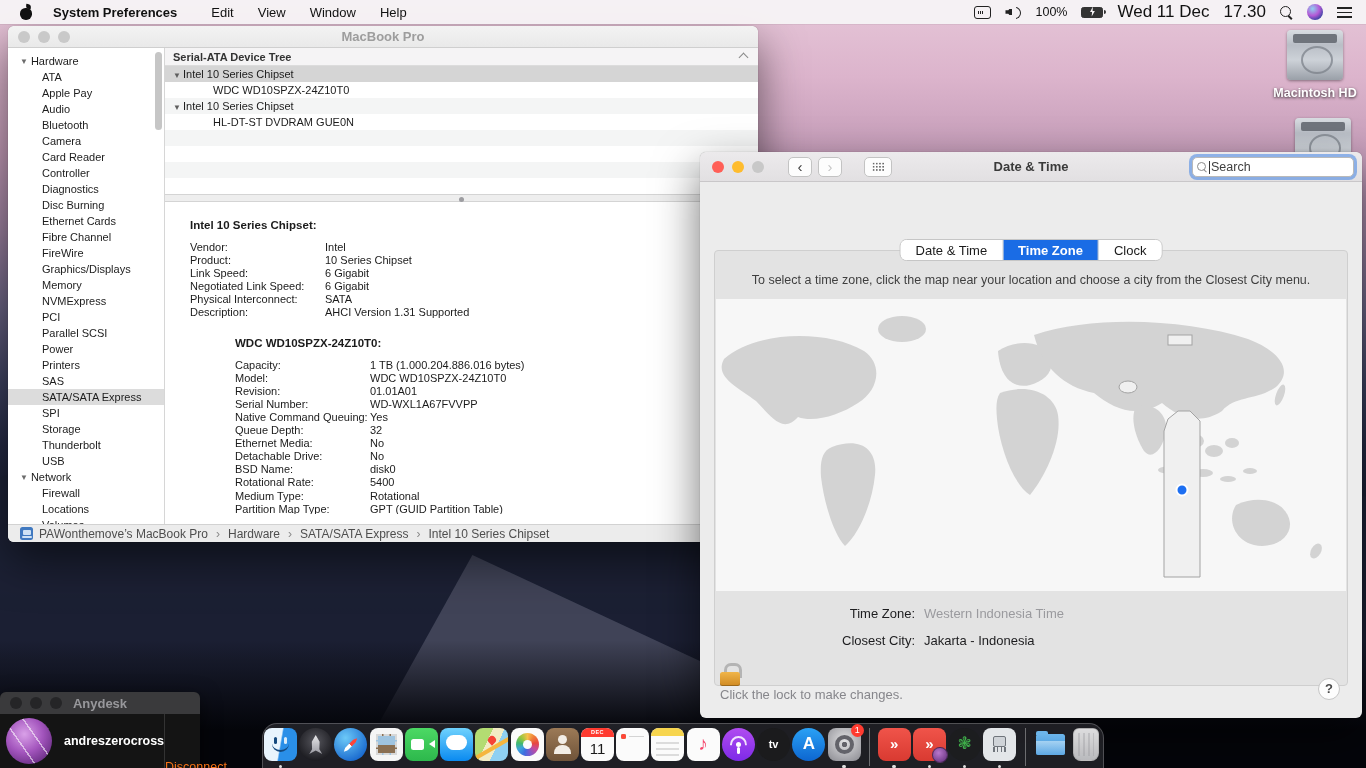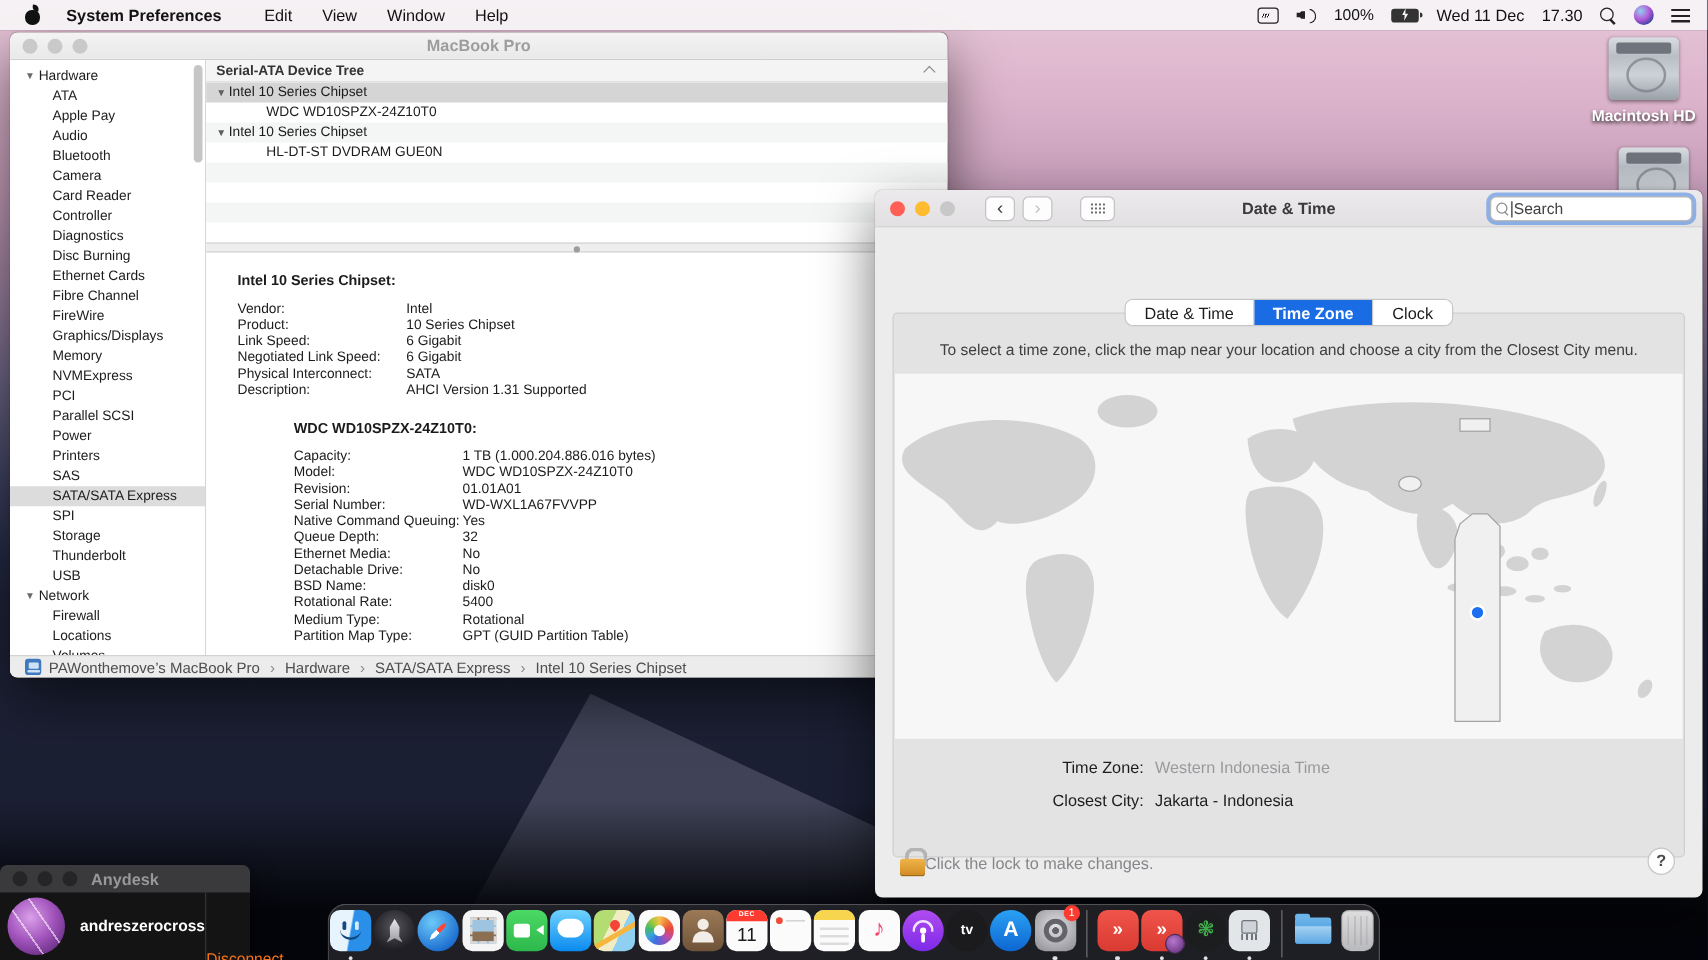--- a/index.html
+++ b/index.html
@@ -29,21 +29,21 @@
   .stat-ad::before { content:""; position:absolute; left:2px; top:4px; width:9px; height:3px;
     background:linear-gradient(90deg,transparent 0 1px,#222 1px 2px,transparent 2px 3px,#222 3px 4px,transparent 4px 5px,#222 5px 6px,transparent 6px); transform:skewX(-20deg); }
   .speaker { position:relative; width:16px; height:12px; }
   .speaker::before { content:""; position:absolute; left:0; top:3px; width:7px; height:6px; background:#222; clip-path:polygon(0 20%,40% 20%,100% -60%,100% 160%,40% 80%,0 80%); }
   .speaker::after { content:""; position:absolute; left:7px; top:1px; width:8px; height:10px;
     border:1.6px solid #222; border-left:none; border-radius:0 9px 9px 0; clip-path:polygon(40% 0,100% 0,100% 100%,40% 100%); }
   .batt-pct { font-size:12.5px; }
   .battery { width:22px; height:11px; border:1.3px solid #333; border-radius:2.5px; position:relative; background:#333; }
   .battery::after { content:""; position:absolute; right:-4px; top:2.5px; width:2.5px; height:4px; background:#333; border-radius:0 2px 2px 0; }
   .battery .bolt { position:absolute; left:6px; top:-1px; width:8px; height:10px; background:#f6f3f5; clip-path:polygon(55% 0,20% 55%,45% 55%,40% 100%,80% 45%,52% 45%); }
-  .mb-date { font-size:13px; }
+  .mb-date { font-size:17px; }
   .spot { width:13px; height:13px; position:relative; }
   .spot::before { content:""; position:absolute; left:0; top:0; width:9px; height:9px; border:1.6px solid #222; border-radius:50%; }
   .spot::after { content:""; position:absolute; left:9px; top:9px; width:5px; height:1.8px; background:#222; transform:rotate(45deg); transform-origin:0 0; }
   .siri { width:16px; height:16px; border-radius:50%; background:radial-gradient(circle at 35% 30%,#8fd0f0 0%,#b45ad6 45%,#3140a0 80%,#1c2670 100%); }
   .nclist { width:15px; height:11px; background:repeating-linear-gradient(180deg,#222 0 1.8px,transparent 1.8px 4.6px); }
 
   
   .drive { position:absolute; width:56px; height:50px; border-radius:4px;
     background:linear-gradient(180deg,#d9dde2 0%,#b9bec6 30%,#cdd2d8 60%,#9aa0a8 100%); box-shadow:0 1px 3px rgba(0,0,0,.4); }
   .drive::before { content:""; position:absolute; left:6px; top:4px; right:6px; height:9px; background:#6f747c; border-radius:2px; }
@@ -124,21 +124,21 @@
   .seg.active { background:#1a6ce5; color:#fff; font-weight:bold; }
   .dt-panel { position:absolute; left:14px; right:14px; top:68px; height:436px; background:#e3e3e3; border:1px solid #cfcfcf; border-radius:4px; }
   .dt-instr { position:absolute; left:0; right:0; top:22px; text-align:center; font-size:12.5px; color:#3f3f3f; }
   .map-wrap { position:absolute; left:1px; right:1px; top:48px; height:292px; background:#f7f7f7; overflow:hidden; }
   .tz-rows { position:absolute; left:0; right:0; top:355px; font-size:13px; }
   .tz-row { display:flex; margin-bottom:12px; }
   .tz-row .lbl { width:200px; text-align:right; color:#1d1d1f; flex:none; }
   .tz-row .val { margin-left:9px; }
   .val-muted { color:#9a9a9e; }
   .val-dark { color:#1d1d1f; }
-  .lock-row { position:absolute; left:20px; bottom:16px; display:flex; align-items:center; gap:0; }
+  .lock-row { position:absolute; left:20px; bottom:16px; display:flex; gap:0;flex-direction:column; }
   .padlock { width:20px; height:24px; position:relative; }
   .padlock::before { content:""; position:absolute; left:4px; top:0; width:12px; height:12px; border:3px solid #b4b4b4; border-bottom:none; border-radius:7px 7px 0 0; }
   .padlock::after { content:""; position:absolute; left:0; top:9px; width:20px; height:14px; border-radius:2.5px;
     background:linear-gradient(180deg,#f0b54a,#d08a22); box-shadow:inset 0 -1px 0 rgba(0,0,0,.25); }
   .lock-text { font-size:13px; color:#86868b; }
   .help-btn { position:absolute; right:22px; bottom:18px; width:22px; height:22px; border-radius:50%; background:#fdfdfd;
     border:1px solid #c6c6c6; text-align:center; line-height:20px; font-size:13px; color:#4a4a4a; font-weight:bold; }
 
   
   .anydesk { left:0; top:692px; width:200px; height:76px; background:#141414; z-index:15; border-radius:6px 6px 0 0; box-shadow:0 6px 20px rgba(0,0,0,.6); }

